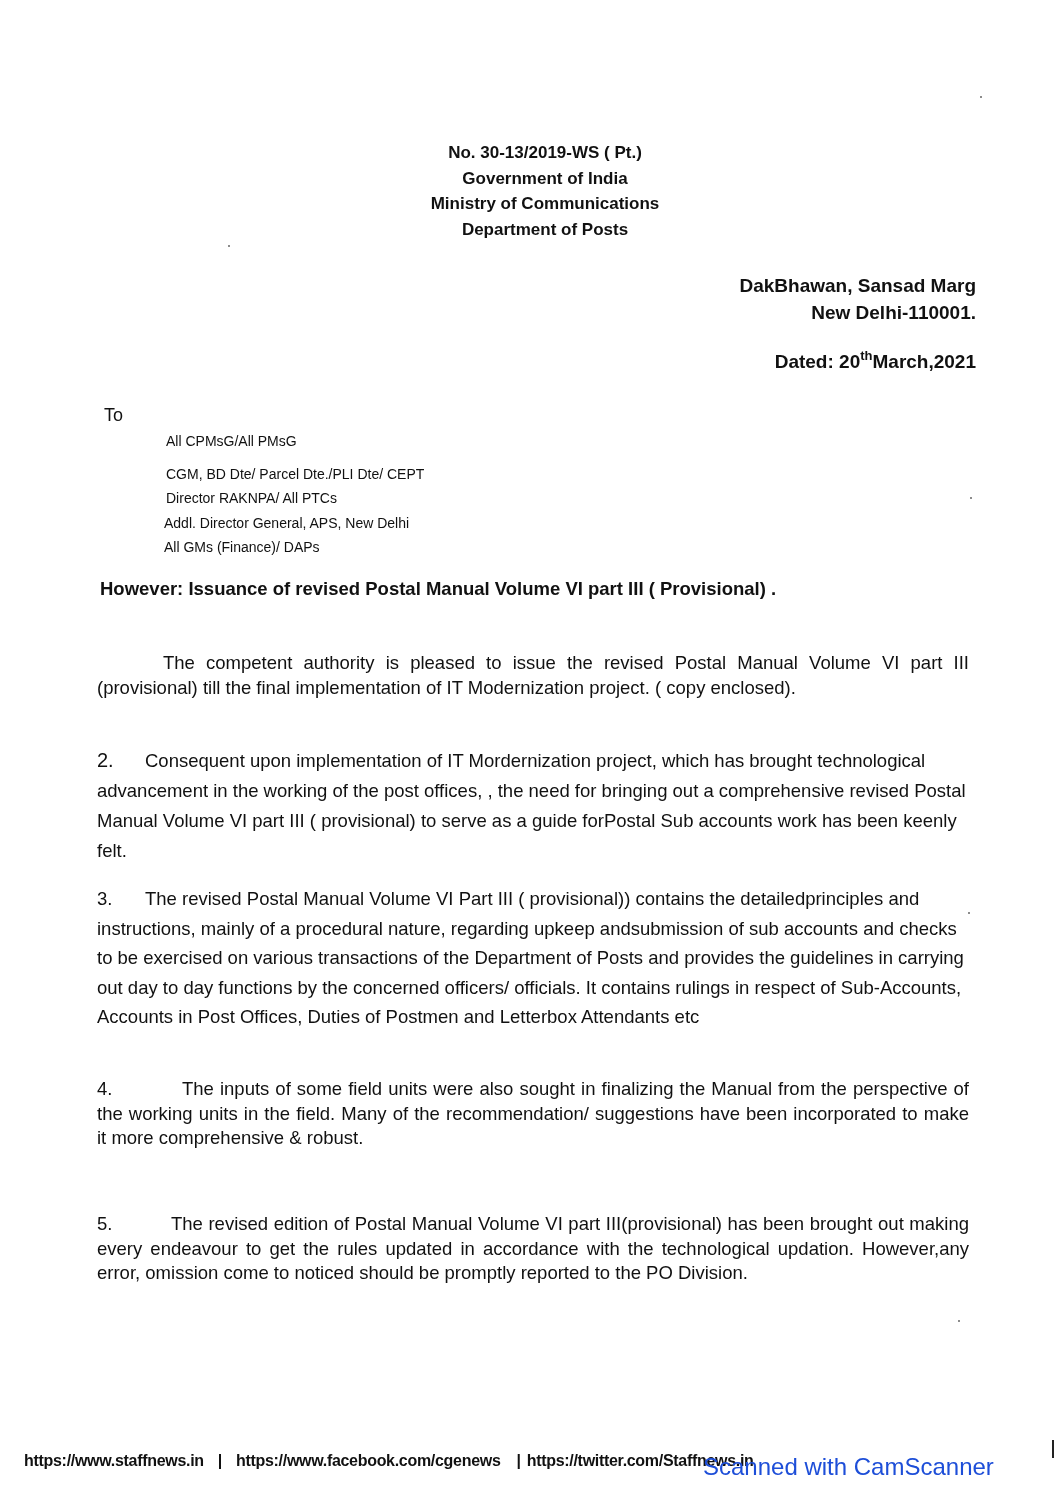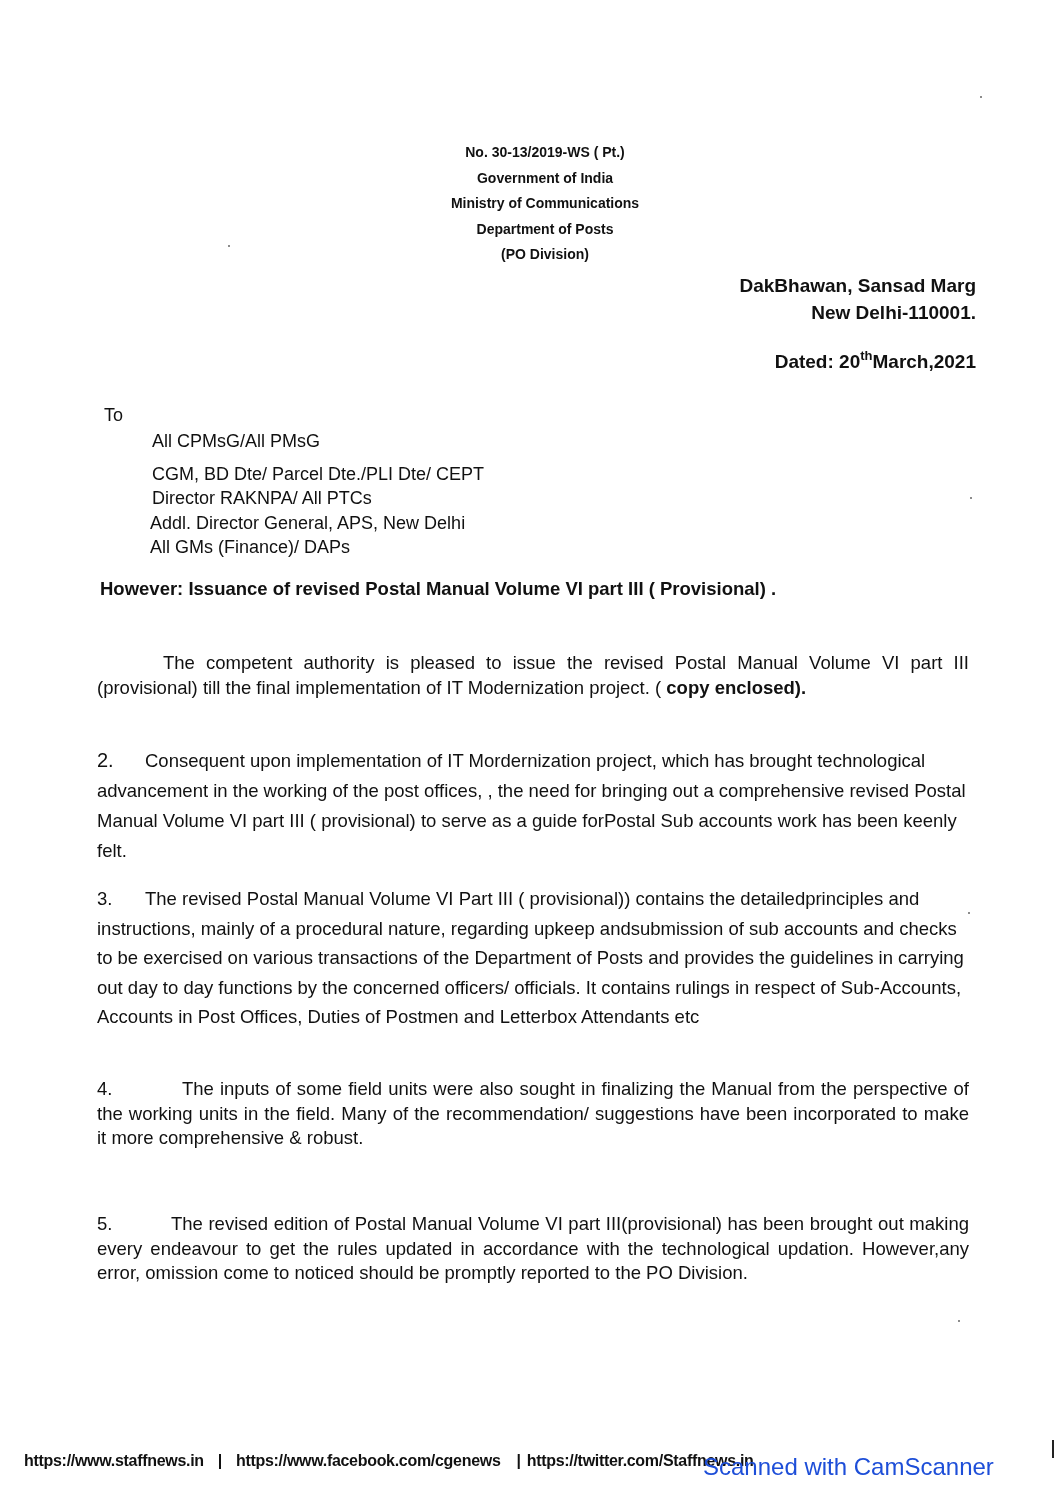--- a/index.html
+++ b/index.html
@@ -3,61 +3,60 @@
 <meta charset="utf-8">
 <style>
   html, body { margin: 0; padding: 0; background: #ffffff; }
   body {
     width: 1058px; height: 1497px; position: relative; overflow: hidden;
     font-family: "Liberation Sans", "DejaVu Sans", sans-serif;
     color: #111111;
   }
   .abs { position: absolute; }
   .hdr { left: 380px; top: 140px; width: 330px; text-align: center;
-         font-weight: bold; font-size: 14px; line-height: 25.5px; }
+         font-weight: bold; font-size: 17px; line-height: 25.5px; }
   .addr { right: 82px; top: 272px; text-align: right; font-weight: bold;
           font-size: 19px; line-height: 27px; }
   .date { right: 82px; top: 348px; font-weight: bold; font-size: 19px; }
   .date sup { font-size: 13px; vertical-align: 8px; }
   .to { left: 104px; top: 405px; font-size: 18px; }
-  .recips { left: 152px; top: 429px; font-size: 18px; line-height: 24.5px; }
+  .recips { left: 166px; top: 429px; font-size: 14px; line-height: 24.5px; }
   .recips div:nth-child(2){ margin-left: 0px; margin-top: 8px; }
   .recips div:nth-child(4), .recips div:nth-child(5){ margin-left: -2px; }
   .subject { left: 100px; top: 578px; font-weight: bold; font-size: 18.5px; }
   .para { left: 97px; width: 872px; font-size: 18.5px; line-height: 24.5px;
           text-align: justify; font-stretch: condensed; }
   .p1 { top: 651px; }
   .p1 .indent { display: inline-block; width: 66px; }
   .p2 { top: 745px; left: 97px; width: 870px; line-height: 30px; text-align: left; }
   .p3 { top: 884px; line-height: 29.5px; text-align: left; width: 880px; }
   .p4 { top: 1077px; line-height: 24.5px; }
   .p5 { top: 1212px; line-height: 24.5px; }
   .num { display: inline-block; }
   .p2 .num { width: 48px; font-size: 20px; }
   .p3 .num { width: 48px; }
   .p4 .num { width: 85px; }
   .p5 .num { width: 74px; }
-  .bold { font-weight: bold; }
+  .bold { font-weight: normal; }
   .footer { left: 24px; top: 1452px; font-weight: bold; font-size: 16px;
             letter-spacing: -0.3px; white-space: nowrap; }
   .footer .sep { margin: 0 14px; }
   .footer .sep2 { margin: 0 6px 0 16px; }
   .cam { left: 703px; top: 1453px; font-size: 24px; color: #1d4ed8; white-space: nowrap; }
   .edge-mark { right: 4px; top: 1440px; width: 2px; height: 18px; background: #222; }
   .speck { width: 2px; height: 2px; background: #666; border-radius: 1px; }
 </style>
 </head>
 <body>
 
 <div class="abs hdr">
   <div>No. 30-13/2019-WS ( Pt.)</div>
   <div>Government of India</div>
   <div>Ministry of Communications</div>
   <div>Department of Posts</div>
-  <div>(PO Division)</div>
 </div>
 
 <div class="abs addr">
   <div>DakBhawan, Sansad Marg</div>
   <div>New Delhi-110001.</div>
 </div>
 
 <div class="abs date">
   <span>Dated: 20</span><sup>th</sup><span>March,2021</span>
 </div>

